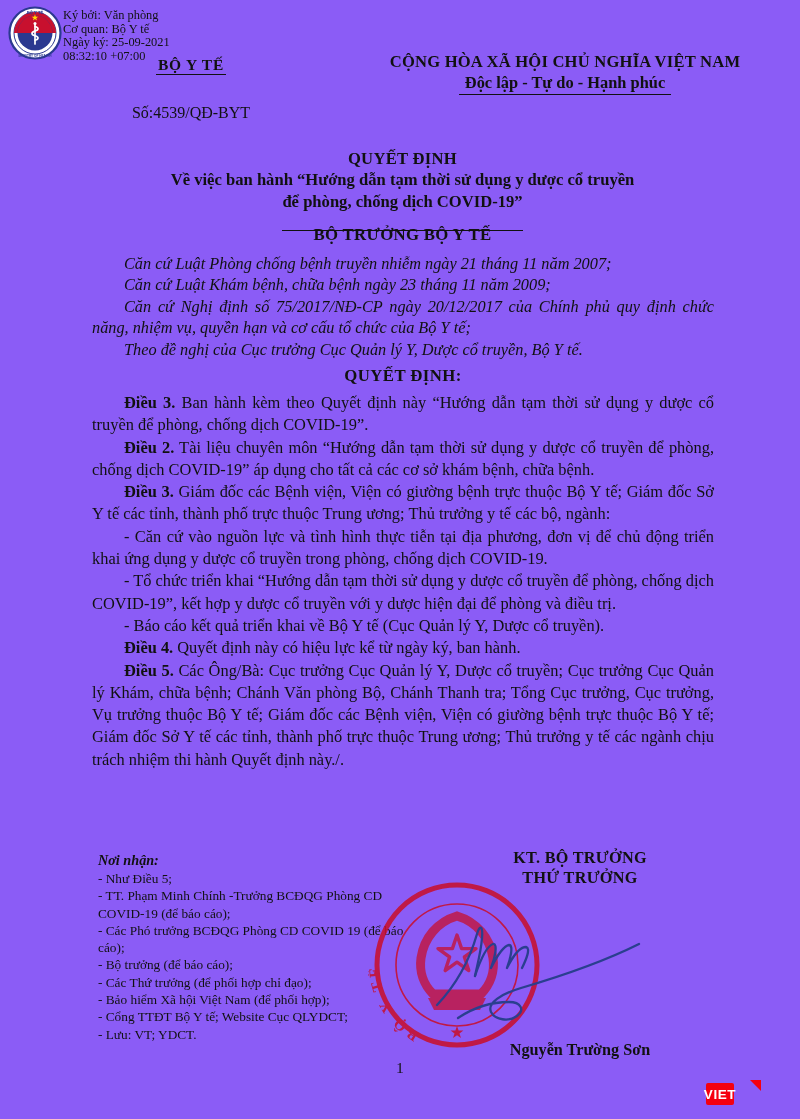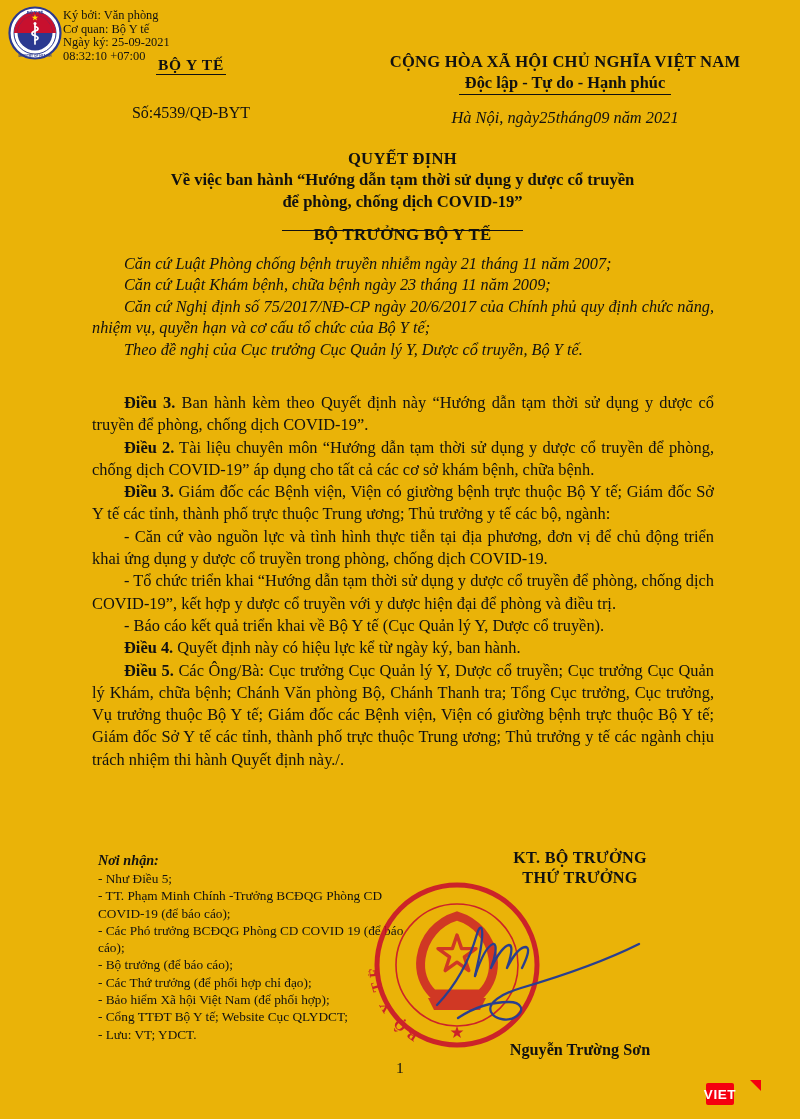--- a/index.html
+++ b/index.html
@@ -6,21 +6,21 @@
   html, body {
     margin: 0;
     padding: 0;
     background: #8a8a8a;
   }
   .page {
     position: relative;
     width: 800px;
     height: 1119px;
     margin: 0 auto;
-    background: #eab308;
+    background: #8b5cf6;
     overflow: hidden;
     font-family: "Liberation Serif", "DejaVu Serif", serif;
     color: #111111;
     -webkit-font-smoothing: antialiased;
   }
 
   
   .digsig {
     position: absolute;
     left: 63px;
@@ -307,37 +307,37 @@
   </div>
 
   <div class="hdr-left">
     <div><span class="org">BỘ Y TẾ</span></div>
     <div class="sohieu">Số:4539/QĐ-BYT</div>
   </div>
 
   <div class="hdr-right">
     <div class="country">CỘNG HÒA XÃ HỘI CHỦ NGHĨA VIỆT NAM</div>
     <div><span class="motto">Độc lập - Tự do - Hạnh phúc</span></div>
-    <div class="place-date">Hà Nội, ngày25tháng09 năm 2021</div>
   </div>
 
   <div class="titleblock">
     <div class="t1">QUYẾT ĐỊNH</div>
     <div class="t2">Về việc ban hành “Hướng dẫn tạm thời sử dụng y dược cổ truyền</div>
     <div class="t2"><span class="ul">để phòng, chống dịch COVID-19”</span></div>
     <div class="t3">BỘ TRƯỞNG BỘ Y TẾ</div>
   </div>
 
   <div class="basis">
     <p>Căn cứ Luật Phòng chống bệnh truyền nhiễm ngày 21 tháng 11 năm 2007;</p>
     <p>Căn cứ Luật Khám bệnh, chữa bệnh ngày 23 tháng 11 năm 2009;</p>
-    <p>Căn cứ Nghị định số 75/2017/NĐ-CP ngày 20/6/2017 của Chính phủ quy định chức năng, nhiệm vụ, quyền hạn và cơ cấu tổ chức của Bộ Y tế;</p>
+    <p>Căn cứ Nghị định số 75/2017/NĐ-CP ngày 20/12/2017 của Chính phủ quy định chức năng, nhiệm vụ, quyền hạn và cơ cấu tổ chức của Bộ Y tế;</p>
     <p>Theo đề nghị của Cục trưởng Cục Quản lý Y, Dược cổ truyền, Bộ Y tế.</p>
   </div>
 
+  <div class="decide-word">QUYẾT ĐỊNH:</div>
 
   <div class="body">
     <p>
       <b>Điều 3.</b><span> Ban hành kèm theo Quyết định này “Hướng dẫn tạm thời sử dụng y dược cổ truyền để phòng, chống dịch COVID-19”.</span>
     </p>
     <p>
       <b>Điều 2.</b><span> Tài liệu chuyên môn “Hướng dẫn tạm thời sử dụng y dược cổ truyền để phòng, chống dịch COVID-19” áp dụng cho tất cả các cơ sở khám bệnh, chữa bệnh.</span>
     </p>
     <p>
       <b>Điều 3.</b><span> Giám đốc các Bệnh viện, Viện có giường bệnh trực thuộc Bộ Y tế; Giám đốc Sở Y tế các tỉnh, thành phố trực thuộc Trung ương; Thủ trưởng y tế các bộ, ngành:</span>

